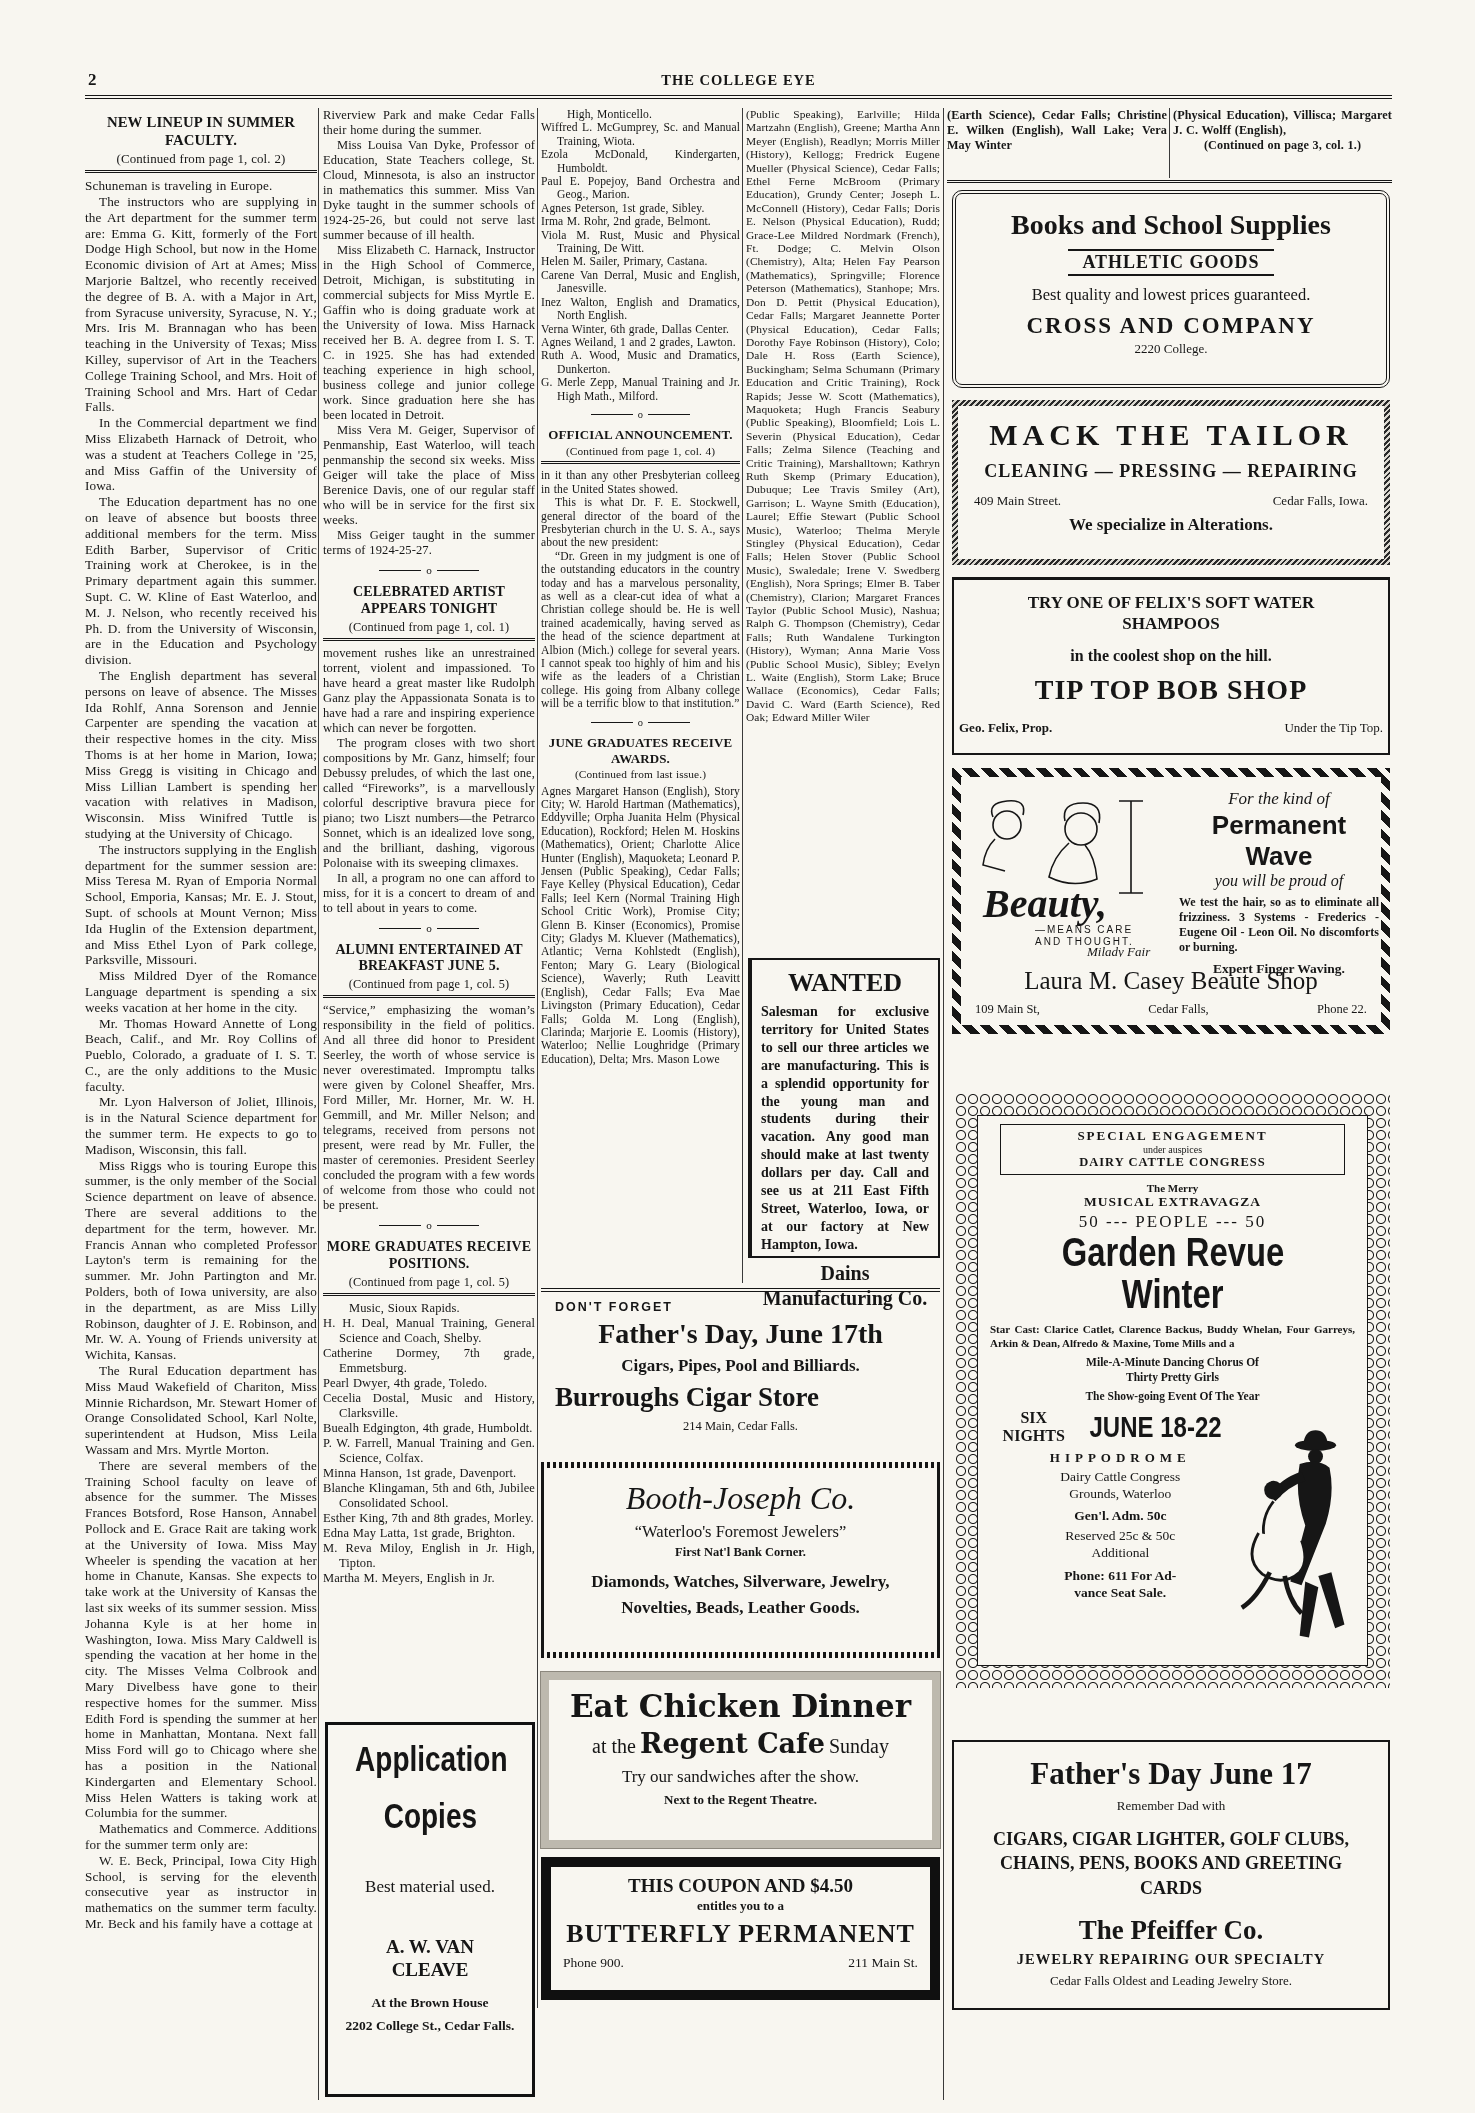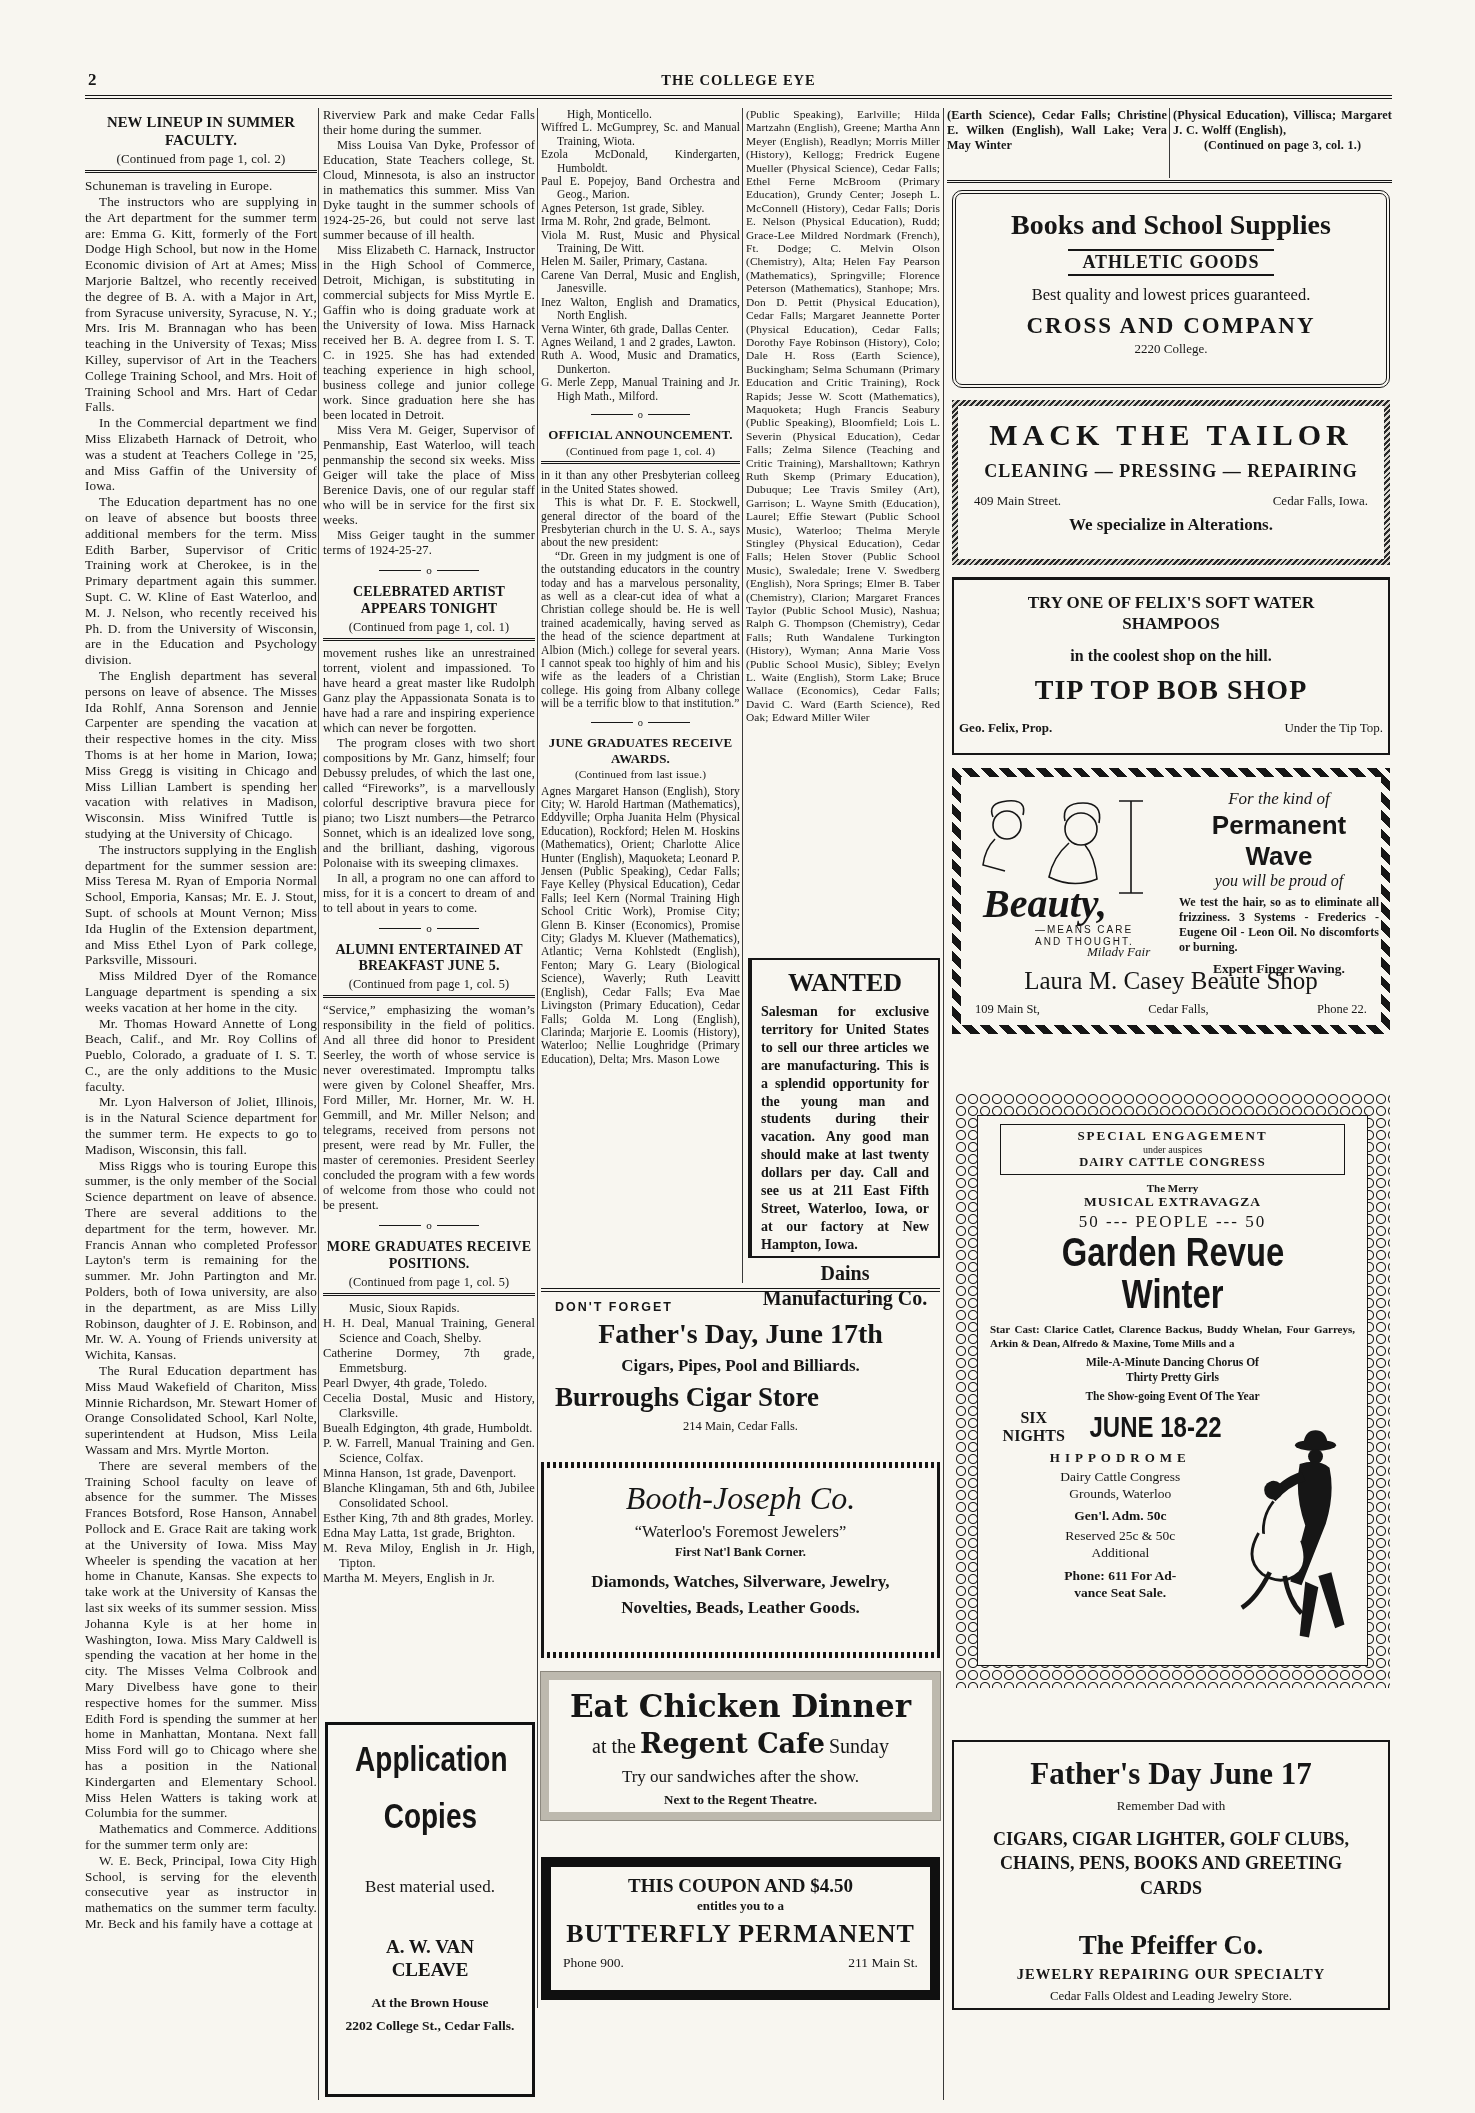--- a/index.html
+++ b/index.html
@@ -91,38 +91,38 @@
   .wg-gr { font-size:13.5px; margin-top:3px; line-height:1.25; }
   .wg-adm { font-size:13.5px; font-weight:bold; margin-top:5px; }
   .wg-res { font-size:13.5px; margin-top:4px; line-height:1.25; }
   .wg-ph { font-size:13.5px; font-weight:bold; margin-top:6px; line-height:1.25; }
   .wg-dancers { position:absolute; right:2px; bottom:12px; }
   
   .ad-pf { left:952px; top:1740px; width:438px; height:270px; border:2px solid #161616; padding:14px 18px 0; }
   .pf-title { font-size:31px; font-weight:bold; }
   .pf-sub { font-size:13px; margin-top:6px; }
   .pf-items { font-size:18px; font-weight:bold; margin-top:13px; line-height:1.35; }
-  .pf-co { font-size:27px; font-weight:bold; margin-top:30px; }
+  .pf-co { font-size:27px; font-weight:bold; margin-top:15px; }
   .pf-spec { font-size:14.5px; font-weight:bold; letter-spacing:1px; margin-top:5px; }
   .pf-tag { font-size:13px; margin-top:5px; }
   
   .ad-bur { left:541px; top:1288px; width:399px; height:163px; border-top:4px double #161616; padding:8px 14px 0; }
   .bu-kick { font-size:12.5px; font-weight:bold; letter-spacing:2px; font-family:"Liberation Sans",sans-serif; }
   .bu-title { font-size:28px; font-weight:bold; text-align:center; margin-top:4px; }
   .bu-line { font-size:17px; font-weight:bold; text-align:center; margin-top:6px; }
   .bu-store { font-size:27px; font-weight:bold; text-align:left; margin-top:6px; }
   .bu-addr { font-size:12.5px; text-align:center; margin-top:6px; }
   
   .ad-booth { left:541px; top:1462px; width:399px; height:196px; border:6px solid; border-image:repeating-linear-gradient(90deg,#161616 0 3px,#f8f6f0 3px 6px) 6; padding:12px 12px 0; }
   .bo-title { font-size:32px; font-style:italic; }
   .bo-quote { font-size:16.5px; margin-top:5px; }
   .bo-corner { font-size:12.5px; font-weight:bold; margin-top:3px; }
   .bo-items { font-size:17px; font-weight:bold; margin-top:9px; line-height:1.5; }
   
-  .ad-regent { left:541px; top:1672px; width:399px; height:148px; border:8px solid #bdb9ae; outline:1px solid #8c887e; padding:8px 10px 0; }
+  .ad-regent { left:541px; top:1672px; width:399px; height:176px; border:8px solid #bdb9ae; outline:1px solid #8c887e; padding:8px 10px 0; }
   .rg-title { font-size:31px; font-weight:bold; font-family:"DejaVu Serif",serif; }
   .rg-row { margin-top:4px; }
   .rg-at { font-size:20px; }
   .rg-cafe { font-size:27px; font-weight:bold; font-family:"DejaVu Serif",serif; }
   .rg-line { font-size:17px; margin-top:8px; }
   .rg-next { font-size:13px; font-weight:bold; margin-top:5px; }
   
   .ad-btf { left:541px; top:1857px; width:399px; height:143px; border:10px solid #101010; padding:8px 12px 0; }
   .bt-l1 { font-size:19px; font-weight:bold; }
   .bt-l2 { font-size:13px; font-weight:bold; margin-top:1px; }

